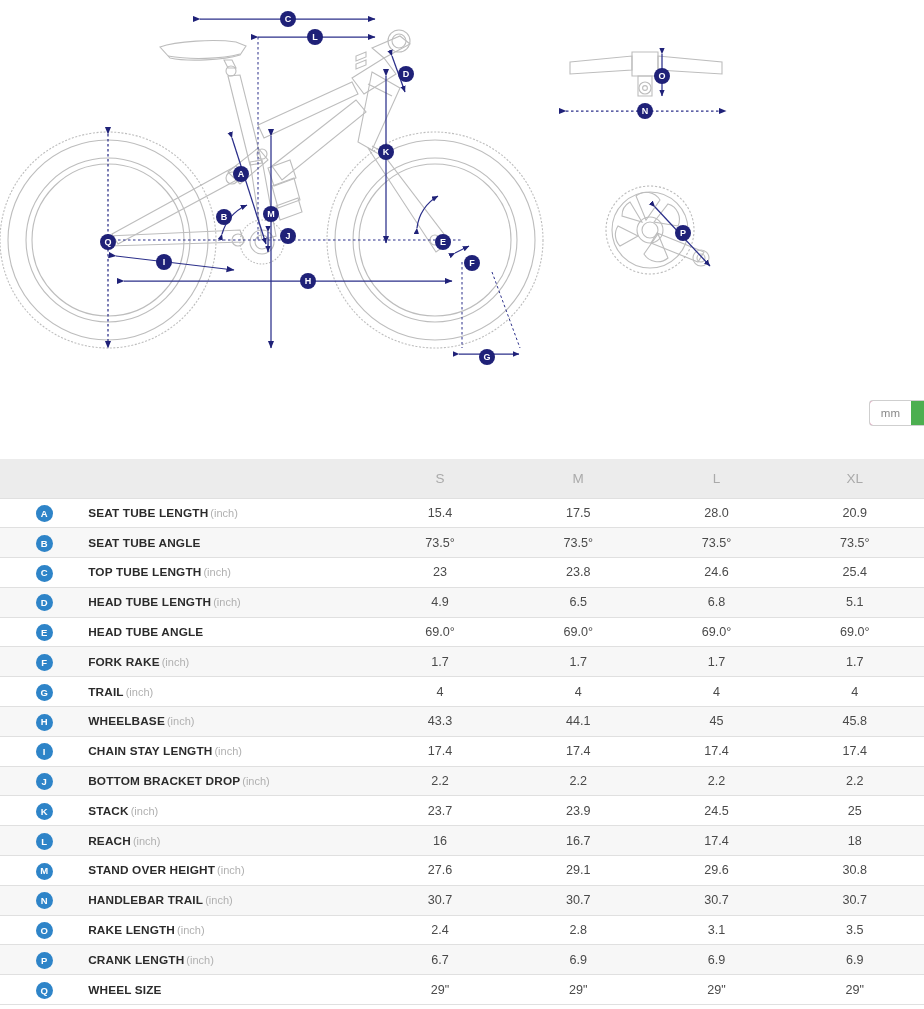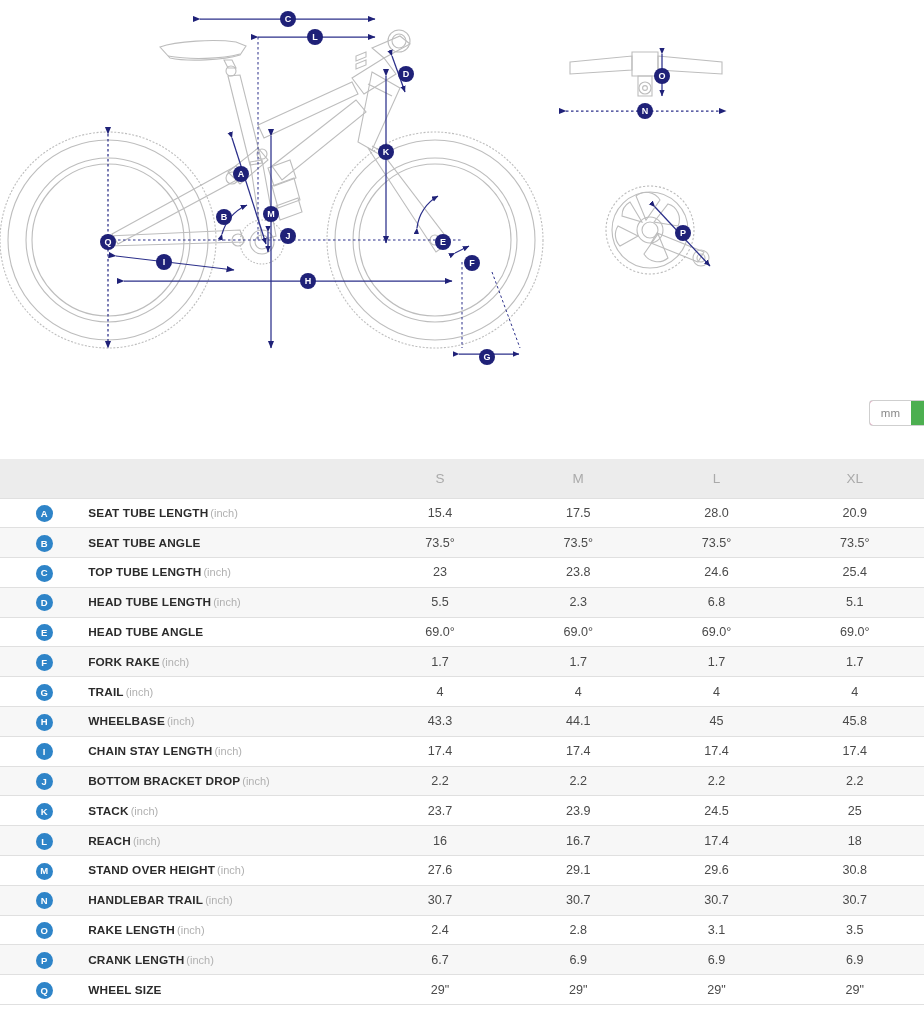--- a/index.html
+++ b/index.html
@@ -395,22 +395,22 @@
             <td class="cell-badge"><span class="row-badge">C</span></td>
             <td class="cell-label"><span>TOP TUBE LENGTH</span><span class="unit-note">(inch)</span></td>
             <td class="cell-val">23</td>
             <td class="cell-val">23.8</td>
             <td class="cell-val">24.6</td>
             <td class="cell-val">25.4</td>
           </tr>
           <tr class="even">
             <td class="cell-badge"><span class="row-badge">D</span></td>
             <td class="cell-label"><span>HEAD TUBE LENGTH</span><span class="unit-note">(inch)</span></td>
-            <td class="cell-val">5.5</td>
-            <td class="cell-val">2.3</td>
+            <td class="cell-val">4.9</td>
+            <td class="cell-val">6.5</td>
             <td class="cell-val">6.8</td>
             <td class="cell-val">5.1</td>
           </tr>
           <tr class="odd">
             <td class="cell-badge"><span class="row-badge">E</span></td>
             <td class="cell-label"><span>HEAD TUBE ANGLE</span></td>
             <td class="cell-val">69.0°</td>
             <td class="cell-val">69.0°</td>
             <td class="cell-val">69.0°</td>
             <td class="cell-val">69.0°</td>

